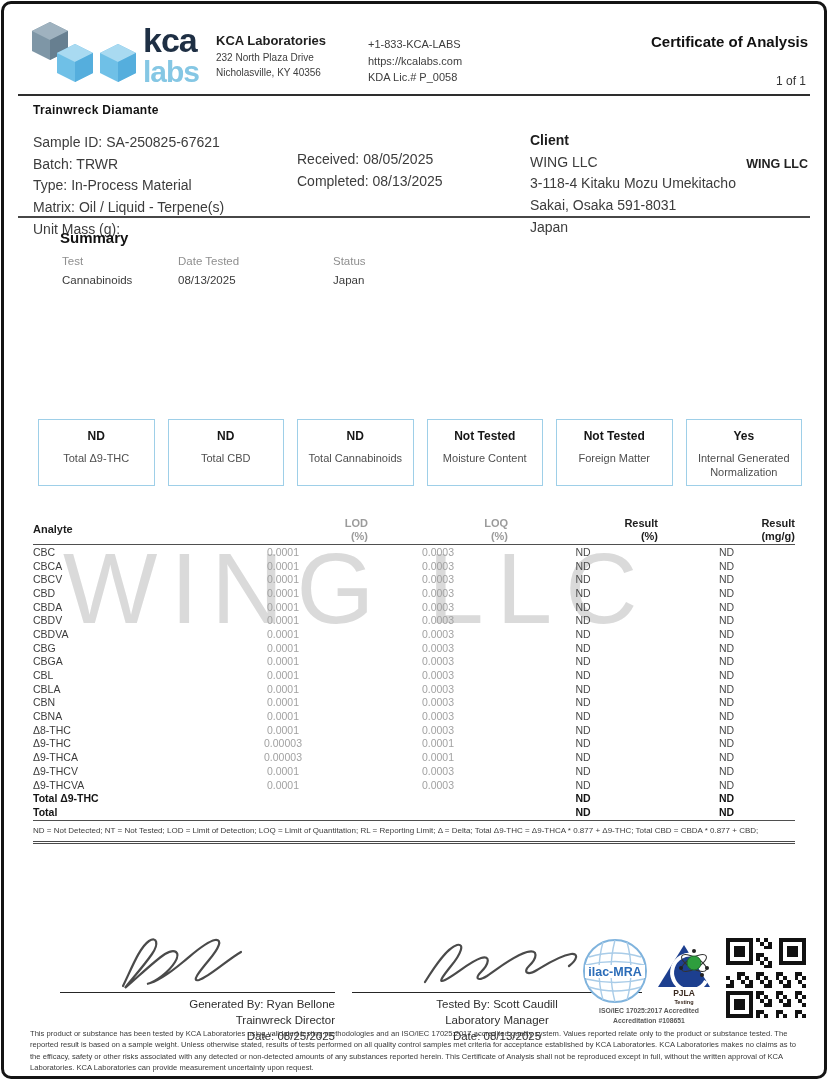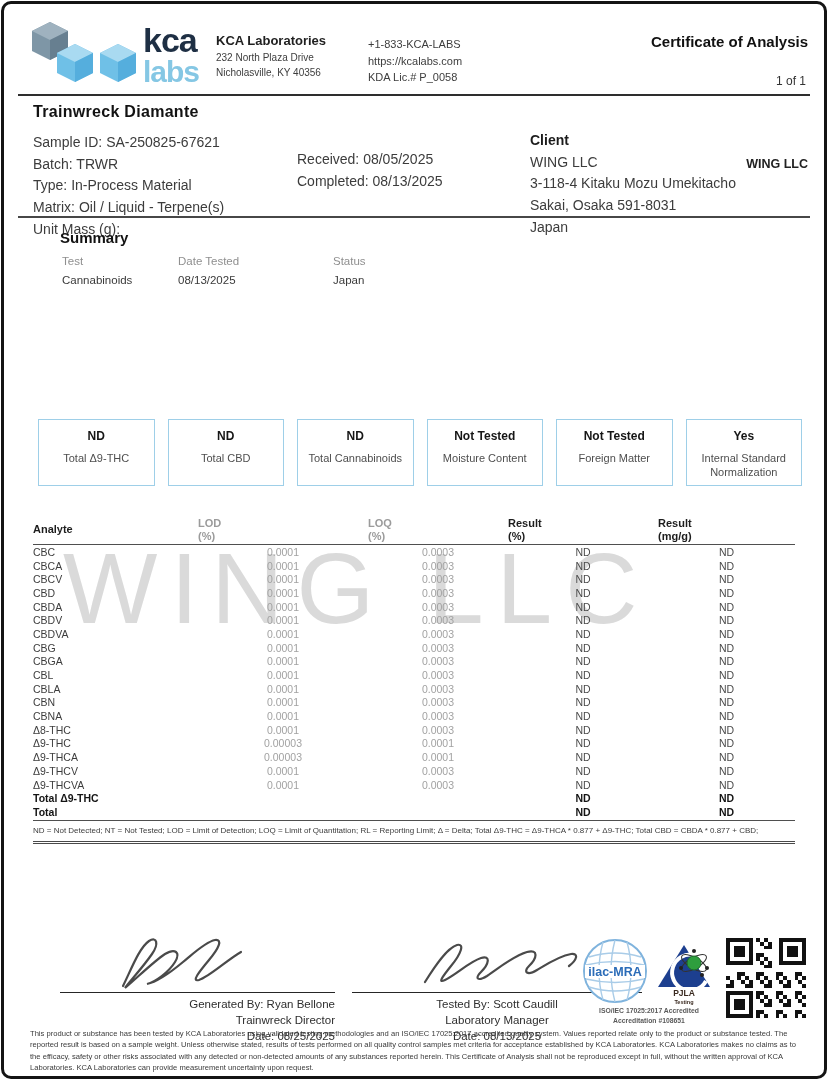--- a/index.html
+++ b/index.html
@@ -19,21 +19,21 @@
   .logo svg { width:100%; height:100%; }
   .lab-block { position:absolute; left:216px; top:33px; }
   .lab-name { font-size:13px; font-weight:bold; color:#1f1f1f; margin-bottom:3px; }
   .lab-addr { font-size:10px; color:#3d3d3d; line-height:1.45; }
   .contact-block { position:absolute; left:368px; top:36px; font-size:11px; color:#3d3d3d; line-height:1.5; }
   .doc-title { position:absolute; right:20px; top:33px; font-size:15px; font-weight:bold; color:#111; }
   .page-ind { position:absolute; right:22px; top:74px; font-size:12px; color:#333; }
   .hr-header { position:absolute; left:18px; right:18px; top:94px; height:2px; background:#2e2e2e; }
 
   
-  .sample-title { position:absolute; left:33px; top:103px; font-size:16px; font-weight:bold; color:#121212; letter-spacing:.3px; }
+  .sample-title { position:absolute; left:33px; top:103px; font-size:12px; font-weight:bold; color:#121212; letter-spacing:.3px; }
   .info-col { position:absolute; font-size:14px; color:#3c3c3c; line-height:1.55; }
   .col-left   { left:33px;  top:132px; }
   .col-mid    { left:297px; top:149px; }
   .col-client { left:530px; top:130px; }
   .client-label { font-weight:bold; color:#1c1c1c; }
   .client-badge { position:absolute; right:20px; top:157px; font-size:12.5px; font-weight:bold; color:#222; }
   .hr-sample { position:absolute; left:18px; right:18px; top:216px; height:2px; background:#474747; }
 
   
   .summary-title { position:absolute; left:60px; top:229px; font-size:15px; font-weight:bold; color:#121212; }
@@ -45,21 +45,21 @@
   .badges { position:absolute; left:38px; right:26px; top:419px; height:67px; display:flex; gap:13px; }
   .badge { flex:1; border:1.5px solid #9ecfe8; background:#fff; text-align:center; padding-top:9px; }
   .badge-value { font-size:12px; font-weight:bold; color:#161616; margin-bottom:9px; }
   .badge-label { font-size:11px; color:#4e4e4e; line-height:1.25; padding:0 6px; }
 
   
   .section-title { position:absolute; left:33px; top:493px; font-size:15.5px; font-weight:bold; color:#111; }
   .rtable { position:absolute; left:33px; top:516px; width:762px; }
   .trow, .thead-row { display:grid; grid-template-columns:165px 170px 140px 150px 137px; align-items:center; }
   .thead-row { height:29px; border-bottom:1.6px solid #4f4f4f; }
-  .th { font-size:11px; font-weight:bold; text-align:left; line-height:1.2; }
+  .th { font-size:11px; font-weight:bold; text-align:right; line-height:1.2; }
   .th.left { text-align:left; color:#1d1d1d; }
   .th.gray { color:#9b9b9b; }
   .th.dark { color:#1d1d1d; }
   .tbody { position:relative; }
   .watermark {
     position:absolute; left:30px; top:-14px; z-index:0;
     font-size:100px; font-weight:normal; letter-spacing:13px; white-space:nowrap;
     color:#d4d4d4; opacity:.85; pointer-events:none;
   }
   .trow { position:relative; z-index:1; height:13.7px; font-size:10.5px; }
@@ -187,21 +187,21 @@
     <div class="badge">
       <div class="badge-value">Not Tested</div>
       <div class="badge-label">Moisture Content</div>
     </div>
     <div class="badge">
       <div class="badge-value">Not Tested</div>
       <div class="badge-label">Foreign Matter</div>
     </div>
     <div class="badge">
       <div class="badge-value">Yes</div>
-      <div class="badge-label">Internal Standard Normalization</div>
+      <div class="badge-label">Internal Generated Normalization</div>
     </div>
   </div>
 
 
   <div class="rtable">
     <div class="thead-row">
       <div class="th left">Analyte</div>
       <div class="th gray">
         <div>LOD</div>
           <div>(%)</div>

